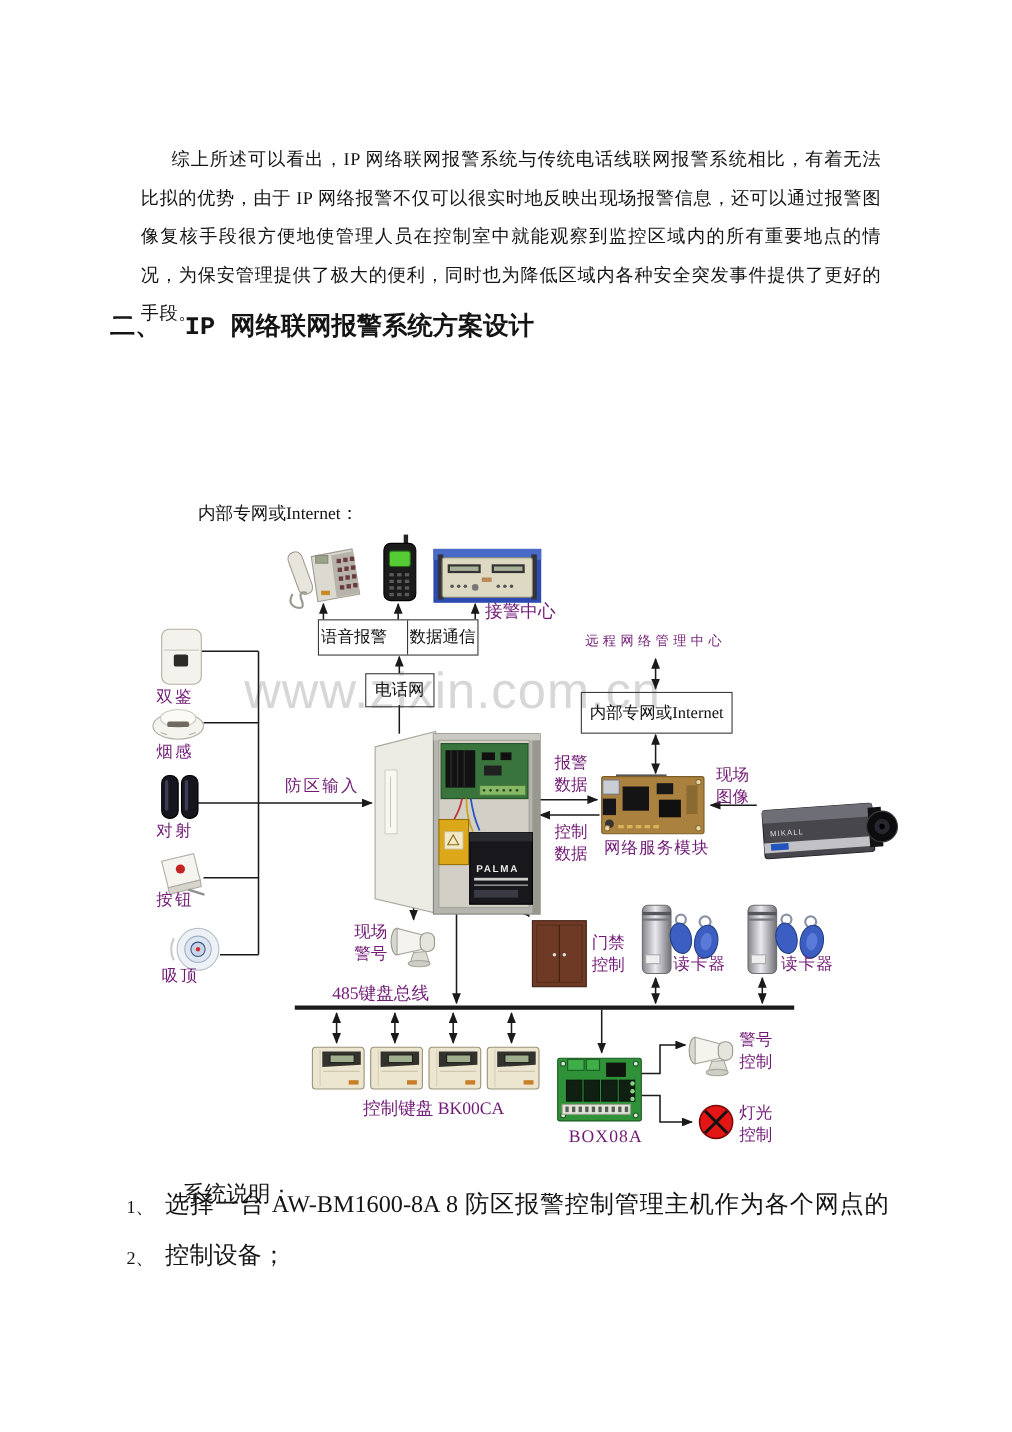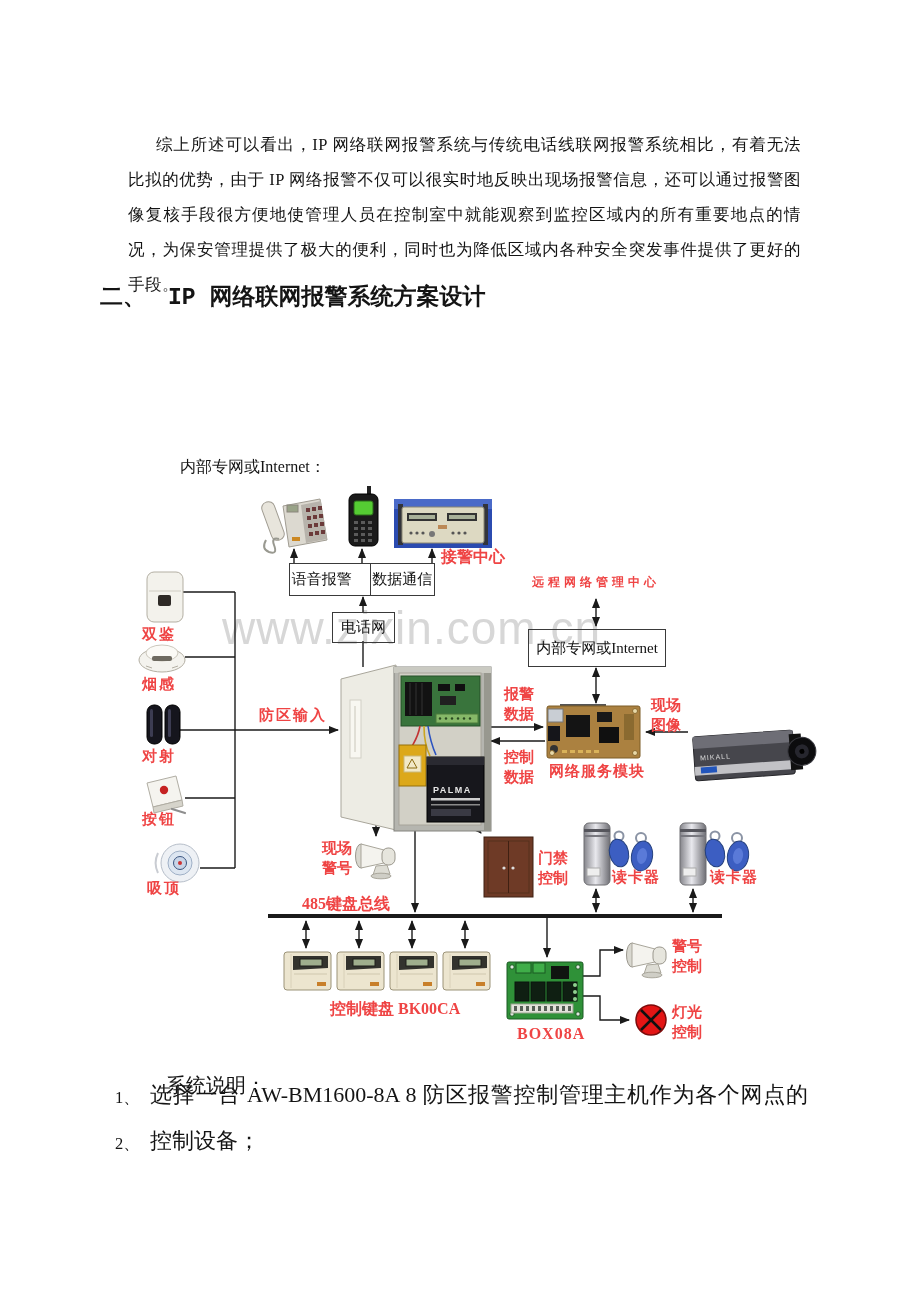--- a/index.html
+++ b/index.html
@@ -23,23 +23,22 @@
   }
   .h2 .num{font-family:"Liberation Serif",serif; font-weight:normal; font-size:17px; margin-right:20px;}
   .caption{position:absolute; left:180px; top:441px; font-size:16px; z-index:2;}
   .watermark{
     position:absolute; left:222px; top:601px; z-index:0;
     font-family:"Liberation Sans","DejaVu Sans",sans-serif;
     font-size:46px; color:#d7d7d7; letter-spacing:1px;
   }
   svg.overlay{position:absolute; left:0; top:0; z-index:1; pointer-events:none;}
   .lbl{
-    position:absolute; z-index:2; font-size:15px; line-height:20px; color:#ef4444;
+    position:absolute; z-index:2; font-size:15px; line-height:20px; color:#701a75;
     white-space:pre-line;
-    font-weight:bold;
   }
   .lbl-lg{font-size:16px;}
   .dbox{
     position:absolute; z-index:2; border:1.5px solid #3a3a3a; background:transparent;
     display:flex; align-items:center; justify-content:center; font-size:15px; color:#111;
   }
   .vcell{flex:1; display:flex; align-items:center; justify-content:center; height:100%;}
   .vcell + .vcell{border-left:1.5px solid #3a3a3a;margin-left:16px;}
   .notes-title{position:absolute; left:166px; top:1052px; font-size:20px; z-index:2;text-align:center;}
   .note-num{position:absolute; font-size:16.5px; z-index:2;}

